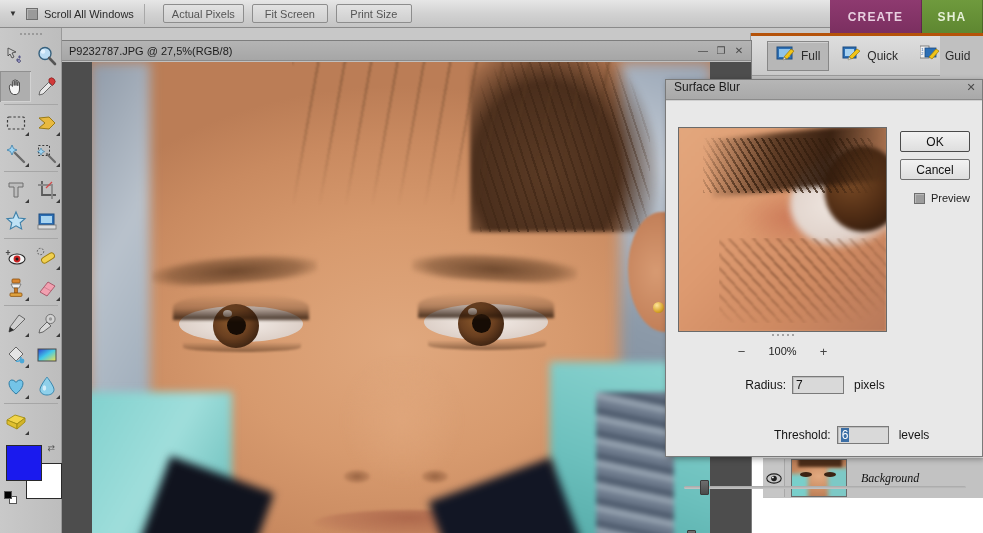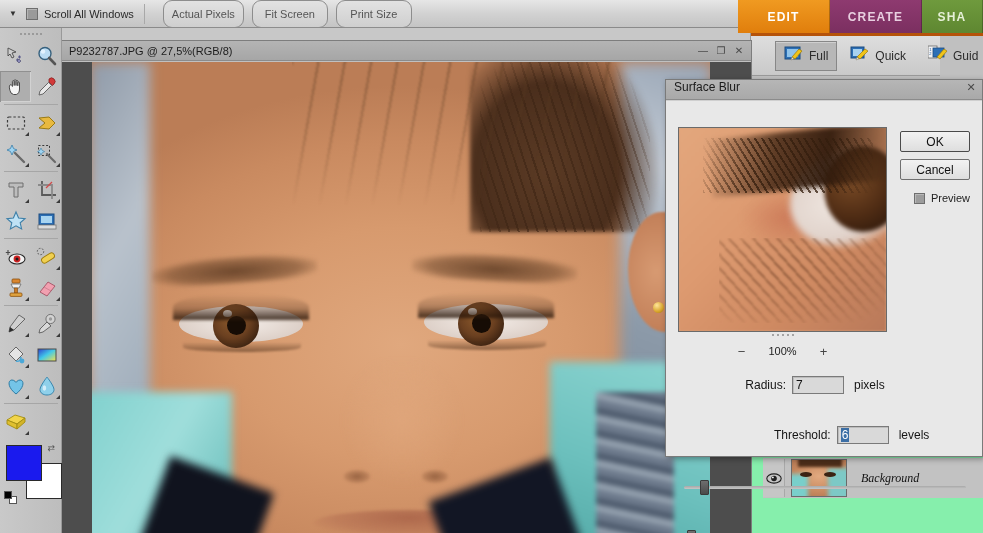--- a/index.html
+++ b/index.html
@@ -43,26 +43,26 @@
   }
   .opt-check-label {
     margin-left: 6px; font-size: 11px; color: #2a2a2a;
     white-space: nowrap;
   }
   .opt-sep {
     width: 1px; height: 20px; background: #a8a8a8;
     margin: 0 10px;
   }
   .opt-btn {
-    height: 28px;
+    height: 19px;
     min-width: 76px;
     margin-left: 8px;
     background: linear-gradient(to bottom, #e2e2e2, #cfcfcf);
     border: 1px solid #8d8d8d;
-    border-radius: 9px;
+    border-radius: 2px;
     font-size: 11px;
     color: #555;
     display: flex; align-items: center; justify-content: center;
     padding: 0 8px;
     cursor: default;
   }
   .opt-spacer { flex: 1; }
 
   
   .mode-tabs {
@@ -98,21 +98,21 @@
     position: absolute; left:0; top:0;
     width: 233px; height: 3px;
     background: #b5530a;
   }
   .edit-subtabs {
     position: absolute; left: 0; top: 3px;
     height: 40px; width: 189px;
     background: linear-gradient(to bottom,#dedede,#c9c9c9);
     border-bottom: 1px solid #9a9a9a;
     display: flex; align-items: center;
-    padding-left: 24px;
+    padding-left: 16px;
   }
   .subtab {
     display: flex; align-items: center;
     height: 30px;
     padding: 0 8px;
     margin-right: 4px;
     font-size: 12px;
     color: #2b2b2b;
     cursor: pointer;
     border: 1px solid transparent;
@@ -123,21 +123,21 @@
     box-shadow: inset 0 1px 0 #cfcfcf;
   }
   .subtab .ic { margin-right: 5px; display:block; }
 
   
   .icon-fullediticon { width:20px; height:18px; }
 
   .layers-area {
     position: absolute; left: 0; top: 420px;
     width: 233px; height: 80px;
-    background: #86efac;
+    background: #ffffff;
   }
   .layer-row {
     position: absolute; left: 12px; top: 5px;
     width: 221px; height: 40px;
     display: flex; align-items: center;
     background: #c2c2c2;
   }
   .layer-eye {
     width: 22px; height: 38px;
     display: flex; align-items: center; justify-content: center;
@@ -575,21 +575,20 @@
     <div class="opt-check"></div>
     <div class="opt-check-label">Scroll All Windows</div>
     <div class="opt-sep"></div>
     <div class="opt-btn">Actual Pixels</div>
     <div class="opt-btn">Fit Screen</div>
     <div class="opt-btn">Print Size</div>
     <div class="opt-spacer"></div>
   </div>
 
   <div class="mode-tabs">
-    <div class="mode-tab edit">EDIT</div>
     <div class="mode-tab create">CREATE</div>
     <div class="mode-tab share">SHA</div>
   </div>
 
   <div class="right-panel">
     <div class="right-panel-strip"></div>
 
     <div class="edit-subtabs">
 
       <div class="subtab active">

